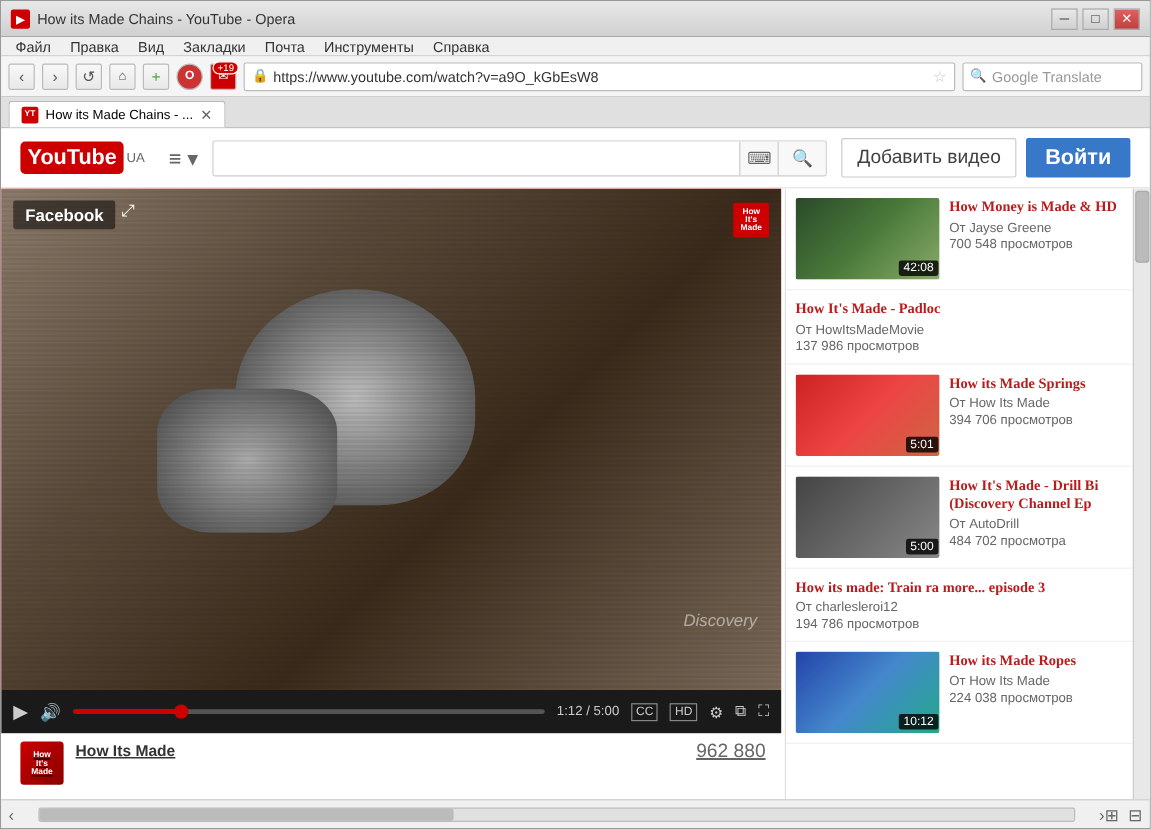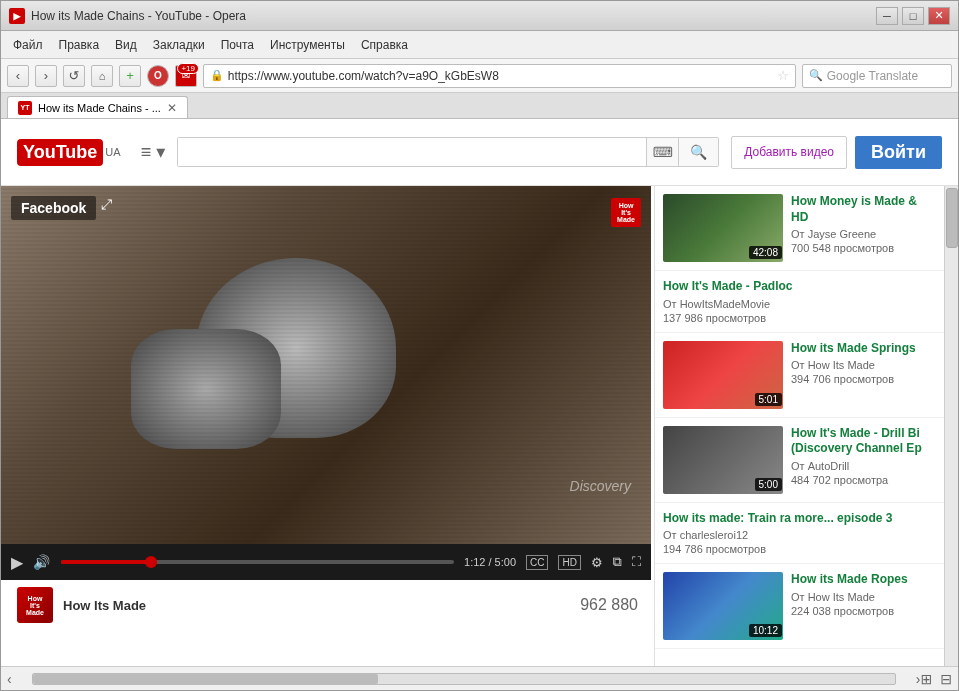--- a/index.html
+++ b/index.html
@@ -17,21 +17,21 @@
     .title-bar-left { display: flex; align-items: center; gap: 6px; }
     .title-bar-icon { width: 16px; height: 16px; background: #cc0000; border-radius: 2px; display: flex; align-items: center; justify-content: center; }
     .title-bar-icon span { color: white; font-size: 9px; font-weight: bold; }
     .title-bar-title { font-size: 12px; color: #333; }
     .window-controls { display: flex; gap: 4px; }
     .win-btn { width: 22px; height: 18px; border: 1px solid #aaa; background: linear-gradient(to bottom, #e8e8e8, #d0d0d0); cursor: pointer; display: flex; align-items: center; justify-content: center; font-size: 11px; color: #333; }
     .win-btn.close { background: linear-gradient(to bottom, #e06060, #c04040); color: white; }
 
     
     .menu-bar {
-      background: #f0f0f0; height: 28px; display: flex; align-items: center;
+      background: #f0f0f0; height: 16px; display: flex; align-items: center;
       padding: 0 4px; border-bottom: 1px solid #ccc; flex-shrink: 0;
     }
     .menu-item { padding: 2px 8px; font-size: 12px; color: #333; cursor: pointer; }
 
     
     .nav-bar {
       background: #f5f5f5; height: 34px; display: flex; align-items: center;
       padding: 0 6px; gap: 6px; border-bottom: 1px solid #ccc; flex-shrink: 0;
     }
     .nav-btn { width: 22px; height: 22px; border: 1px solid #bbb; background: linear-gradient(to bottom, #f8f8f8, #e8e8e8); cursor: pointer; display: flex; align-items: center; justify-content: center; font-size: 13px; color: #555; border-radius: 2px; }
@@ -56,41 +56,41 @@
     }
     .tab-favicon { width: 14px; height: 14px; background: #cc0000; border-radius: 2px; display: flex; align-items: center; justify-content: center; }
     .tab-favicon span { color: white; font-size: 7px; font-weight: bold; }
     .tab-close { font-size: 12px; color: #666; cursor: pointer; }
 
     
     .yt-page {
       flex: 1; background: white; display: flex; flex-direction: column; overflow: hidden;
     }
     .yt-header {
-      background: white; height: 67px; display: flex; align-items: center;
+      background: white; height: 50px; display: flex; align-items: center;
       padding: 0 16px; gap: 12px; border-bottom: 1px solid #e0e0e0; flex-shrink: 0;
     }
     .yt-logo { display: flex; align-items: center; }
     .yt-logo-ua { font-size: 11px; color: #666; margin-left: 2px; }
     .yt-hamburger { font-size: 18px; color: #666; cursor: pointer; margin-left: 8px; }
     .yt-search-bar { flex: 1; display: flex; align-items: center; border: 1px solid #ccc; border-radius: 2px; height: 30px; overflow: hidden; }
     .yt-search-input { flex: 1; border: none; outline: none; padding: 0 10px; font-size: 14px; height: 100%; }
     .yt-keyboard-btn { border-left: 1px solid #ccc; width: 32px; height: 100%; display: flex; align-items: center; justify-content: center; cursor: pointer; background: #f8f8f8; font-size: 14px; color: #666; }
     .yt-search-btn { width: 40px; height: 100%; background: #f8f8f8; border-left: 1px solid #ccc; display: flex; align-items: center; justify-content: center; cursor: pointer; font-size: 14px; color: #666; }
     .yt-header-actions { display: flex; gap: 8px; }
-    .yt-upload-btn { border: 1px solid #ccc; padding: 6px 12px; font-size: 12px; cursor: pointer; background: white; color: #a21caf; border-radius: 2px; }
+    .yt-upload-btn { border: 1px solid #ccc; padding: 6px 12px; font-size: 16px; cursor: pointer; background: white; color: #404040; border-radius: 2px; }
     .yt-signin-btn { background: #3878c8; color: white; border: none; padding: 6px 16px; font-size: 18px; font-weight: bold; cursor: pointer; border-radius: 2px; }
 
     
     .yt-content { flex: 1; display: flex; overflow: hidden; }
     .yt-main { flex: 1; background: white; overflow: hidden; display: flex; flex-direction: column; }
 
     
     .video-player {
-      width: 650px; height: 358px; background: #ef4444; position: relative; flex-shrink: 0;
+      width: 650px; height: 418px; background: #ef4444; position: relative; flex-shrink: 0;
     }
     .video-overlay { width: 100%; height: 100%; position: relative; overflow: hidden; }
     .video-bg { width: 100%; height: 100%; background: linear-gradient(135deg, #8a7a6a 0%, #5a4a3a 30%, #3a2a1a 60%, #7a6a5a 100%); }
     .video-grain { position: absolute; top: 0; left: 0; width: 100%; height: 100%; background: repeating-linear-gradient(0deg, transparent, transparent 2px, rgba(0,0,0,0.05) 2px, rgba(0,0,0,0.05) 4px); }
     .video-machinery { position: absolute; top: 20%; left: 30%; width: 200px; height: 180px; background: radial-gradient(ellipse, #bbb 0%, #888 40%, #555 80%); border-radius: 50% 50% 40% 40%; }
     .video-machinery2 { position: absolute; top: 40%; left: 20%; width: 150px; height: 120px; background: radial-gradient(ellipse, #aaa 0%, #777 50%, #444 100%); border-radius: 30%; }
     .fb-overlay { position: absolute; top: 10px; left: 10px; background: rgba(0,0,0,0.5); color: white; padding: 4px 10px; font-size: 14px; font-weight: bold; border-radius: 2px; }
     .fb-expand { position: absolute; top: 10px; left: 90px; color: white; font-size: 16px; cursor: pointer; }
     .how-made-logo { position: absolute; top: 12px; right: 10px; background: #cc0000; color: white; font-size: 8px; font-weight: bold; padding: 4px 6px; border-radius: 2px; text-align: center; }
     .discovery-watermark { position: absolute; bottom: 50px; right: 20px; color: rgba(255,255,255,0.5); font-size: 14px; font-style: italic; }
@@ -103,38 +103,38 @@
     .progress-bar { flex: 1; height: 4px; background: #555; border-radius: 2px; position: relative; cursor: pointer; }
     .progress-fill { width: 23%; height: 100%; background: #cc0000; border-radius: 2px; position: relative; }
     .progress-thumb { width: 12px; height: 12px; background: #cc0000; border-radius: 50%; position: absolute; right: -6px; top: -4px; }
     .ctrl-btn { color: #ccc; font-size: 16px; cursor: pointer; }
     .time-text { color: #ccc; font-size: 11px; white-space: nowrap; }
     .ctrl-btn-sm { color: #ccc; font-size: 13px; cursor: pointer; }
 
     
     .video-info { padding: 12px 16px; flex: 1; background: white; }
     .video-title-text { font-size: 20px; font-weight: normal; color: #333; margin-bottom: 8px; }
-    .video-channel { display: flex; align-items: center; gap: 10px; }
+    .video-channel { display: flex; align-items: flex-start; gap: 10px; text-decoration: underline; }
     .channel-thumb { width: 36px; height: 36px; background: linear-gradient(135deg, #cc0000, #880000); border-radius: 3px; display: flex; align-items: center; justify-content: center; }
     .channel-thumb span { color: white; font-size: 8px; font-weight: bold; text-align: center; }
     .channel-name-text { font-size: 13px; font-weight: bold; color: #333; }
     .view-count { margin-left: auto; font-size: 16px; color: #666; }
 
     
     .yt-sidebar {
       width: 290px; background: white; border-left: 1px solid #e0e0e0;
       overflow-y: auto; flex-shrink: 0;
     }
     .sidebar-scroll { overflow-y: auto; height: 100%; }
     .related-item { display: flex; gap: 8px; padding: 8px; border-bottom: 1px solid #f0f0f0; cursor: pointer; }
     .thumb-container { width: 120px; height: 68px; flex-shrink: 0; position: relative; background: #222; border-radius: 2px; overflow: hidden; }
     .thumb-img { width: 100%; height: 100%; }
     .thumb-duration { position: absolute; bottom: 3px; right: 1px; background: rgba(0,0,0,0.8); color: white; font-size: 10px; padding: 1px 4px; border-radius: 2px; }
     .related-info { flex: 1; overflow: hidden; }
-    .related-title { font-size: 12px; font-weight: bold; color: #15803d; line-height: 1.3; margin-bottom: 3px; overflow: hidden; }
+    .related-title { font-size: 12px; font-weight: bold; color: #b91c1c; line-height: 1.3; margin-bottom: 3px; overflow: hidden; font-family: Liberation Serif, serif; }
     .related-channel { font-size: 11px; color: #666; margin-bottom: 2px; }
     .related-views { font-size: 11px; color: #666; }
 
     
     .thumb-money { background: linear-gradient(135deg, #2a4a2a, #4a7a3a, #8aaa6a); }
     .thumb-padlock { background: linear-gradient(135deg, #666, #999, #bbb); }
     .thumb-springs { background: linear-gradient(135deg, #cc2222, #ee4444, #cc6644); }
     .thumb-drill { background: linear-gradient(135deg, #444, #666, #888); }
     .thumb-train { background: linear-gradient(135deg, #333, #555, #334); }
     .thumb-ropes { background: linear-gradient(135deg, #2244aa, #4488cc, #22aa88); }

